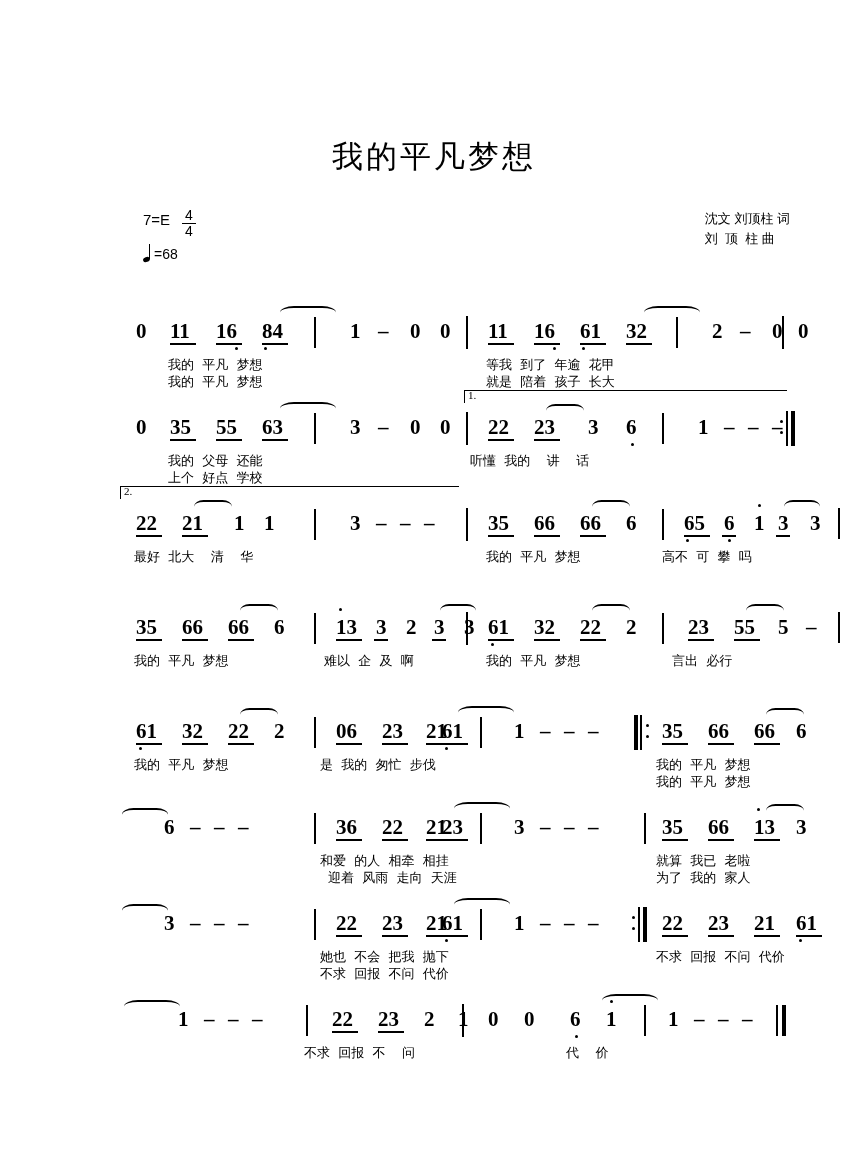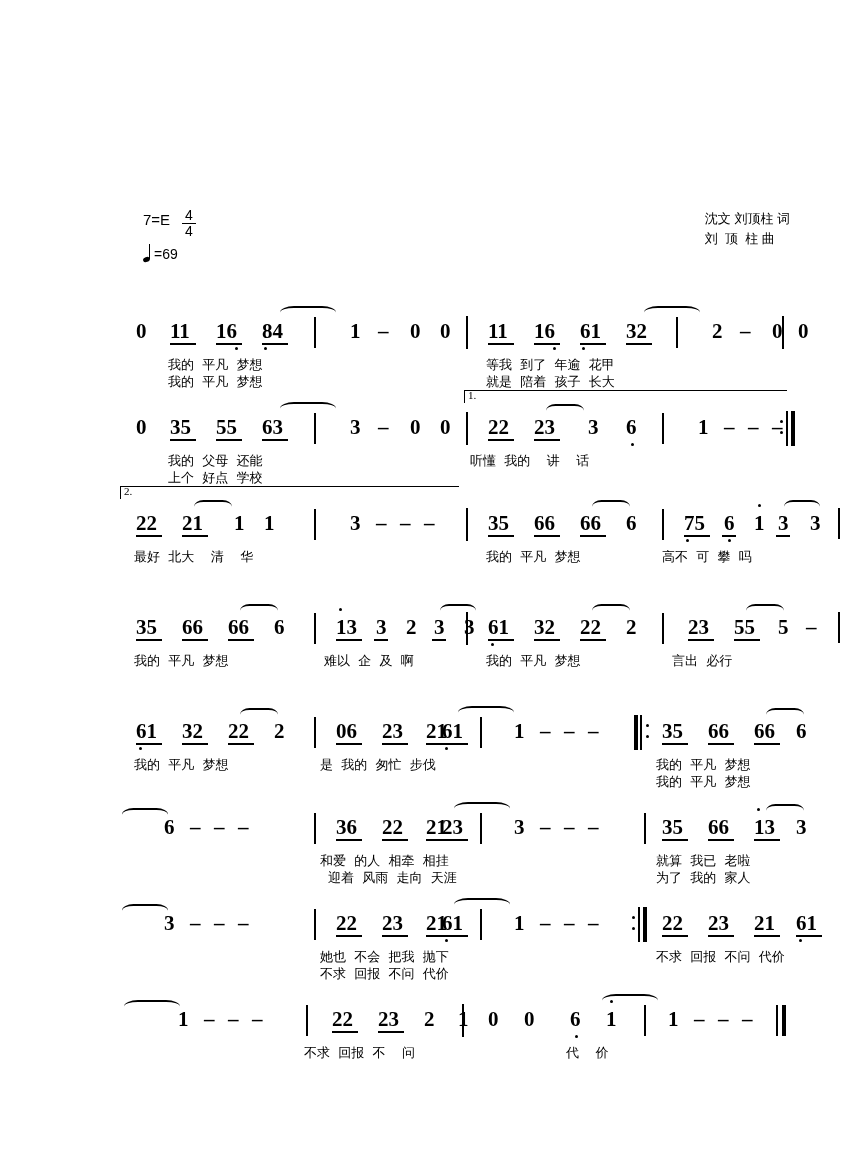--- a/index.html
+++ b/index.html
@@ -78,32 +78,33 @@
     font-family:"DejaVu Sans","Liberation Sans",sans-serif;
     white-space:pre;line-height:17px;
   }
   .ly.v2{top:17px;}
 </style>
 </head>
 <body>
 
 <div class="sheet">
 
+  <div class="title">我的平凡梦想</div>
 
   <div class="keyblock">
     <div class="keyrow">
       <span class="keysig">7=E</span>
       <span class="meter">
         <span class="num">4</span>
         <span class="den">4</span>
       </span>
     </div>
     <div class="tempo">
       <span class="qnote"></span>
-      <span>=69</span>
+      <span>=68</span>
     </div>
   </div>
 
   <div class="credits">
     <div>沈文 刘顶柱 词</div>
     <div>刘  顶  柱 曲</div>
   </div>
 
   <div class="system" style="top:300px">
     <div class="half left">
@@ -240,21 +241,21 @@
         <span class="bar sys" style="left:0px"></span>
         <span class="n" style="left:22px">35</span>
           <span class="beam" style="left:22px;top:25px;width:26px"></span>
         <span class="n" style="left:68px">66</span>
           <span class="beam" style="left:68px;top:25px;width:26px"></span>
         <span class="n" style="left:114px">66</span>
           <span class="beam" style="left:114px;top:25px;width:26px"></span>
         <span class="slur" style="left:126px;top:-10px;width:38px"></span>
         <span class="n" style="left:160px">6</span>
         <span class="bar" style="left:196px"></span>
-        <span class="n" style="left:218px">75</span>
+        <span class="n" style="left:218px">65</span>
           <span class="beam" style="left:218px;top:25px;width:26px"></span>
         <span class="odot" style="left:220px;top:29px"></span>
         <span class="n" style="left:258px">6</span>
           <span class="beam" style="left:256px;top:25px;width:14px"></span>
         <span class="odot" style="left:262px;top:29px"></span>
         <span class="n" style="left:288px">1</span>
         <span class="odot" style="left:292px;top:-6px"></span>
         <span class="n" style="left:312px">3</span>
           <span class="beam" style="left:310px;top:25px;width:14px"></span>
         <span class="slur" style="left:318px;top:-10px;width:36px"></span>

